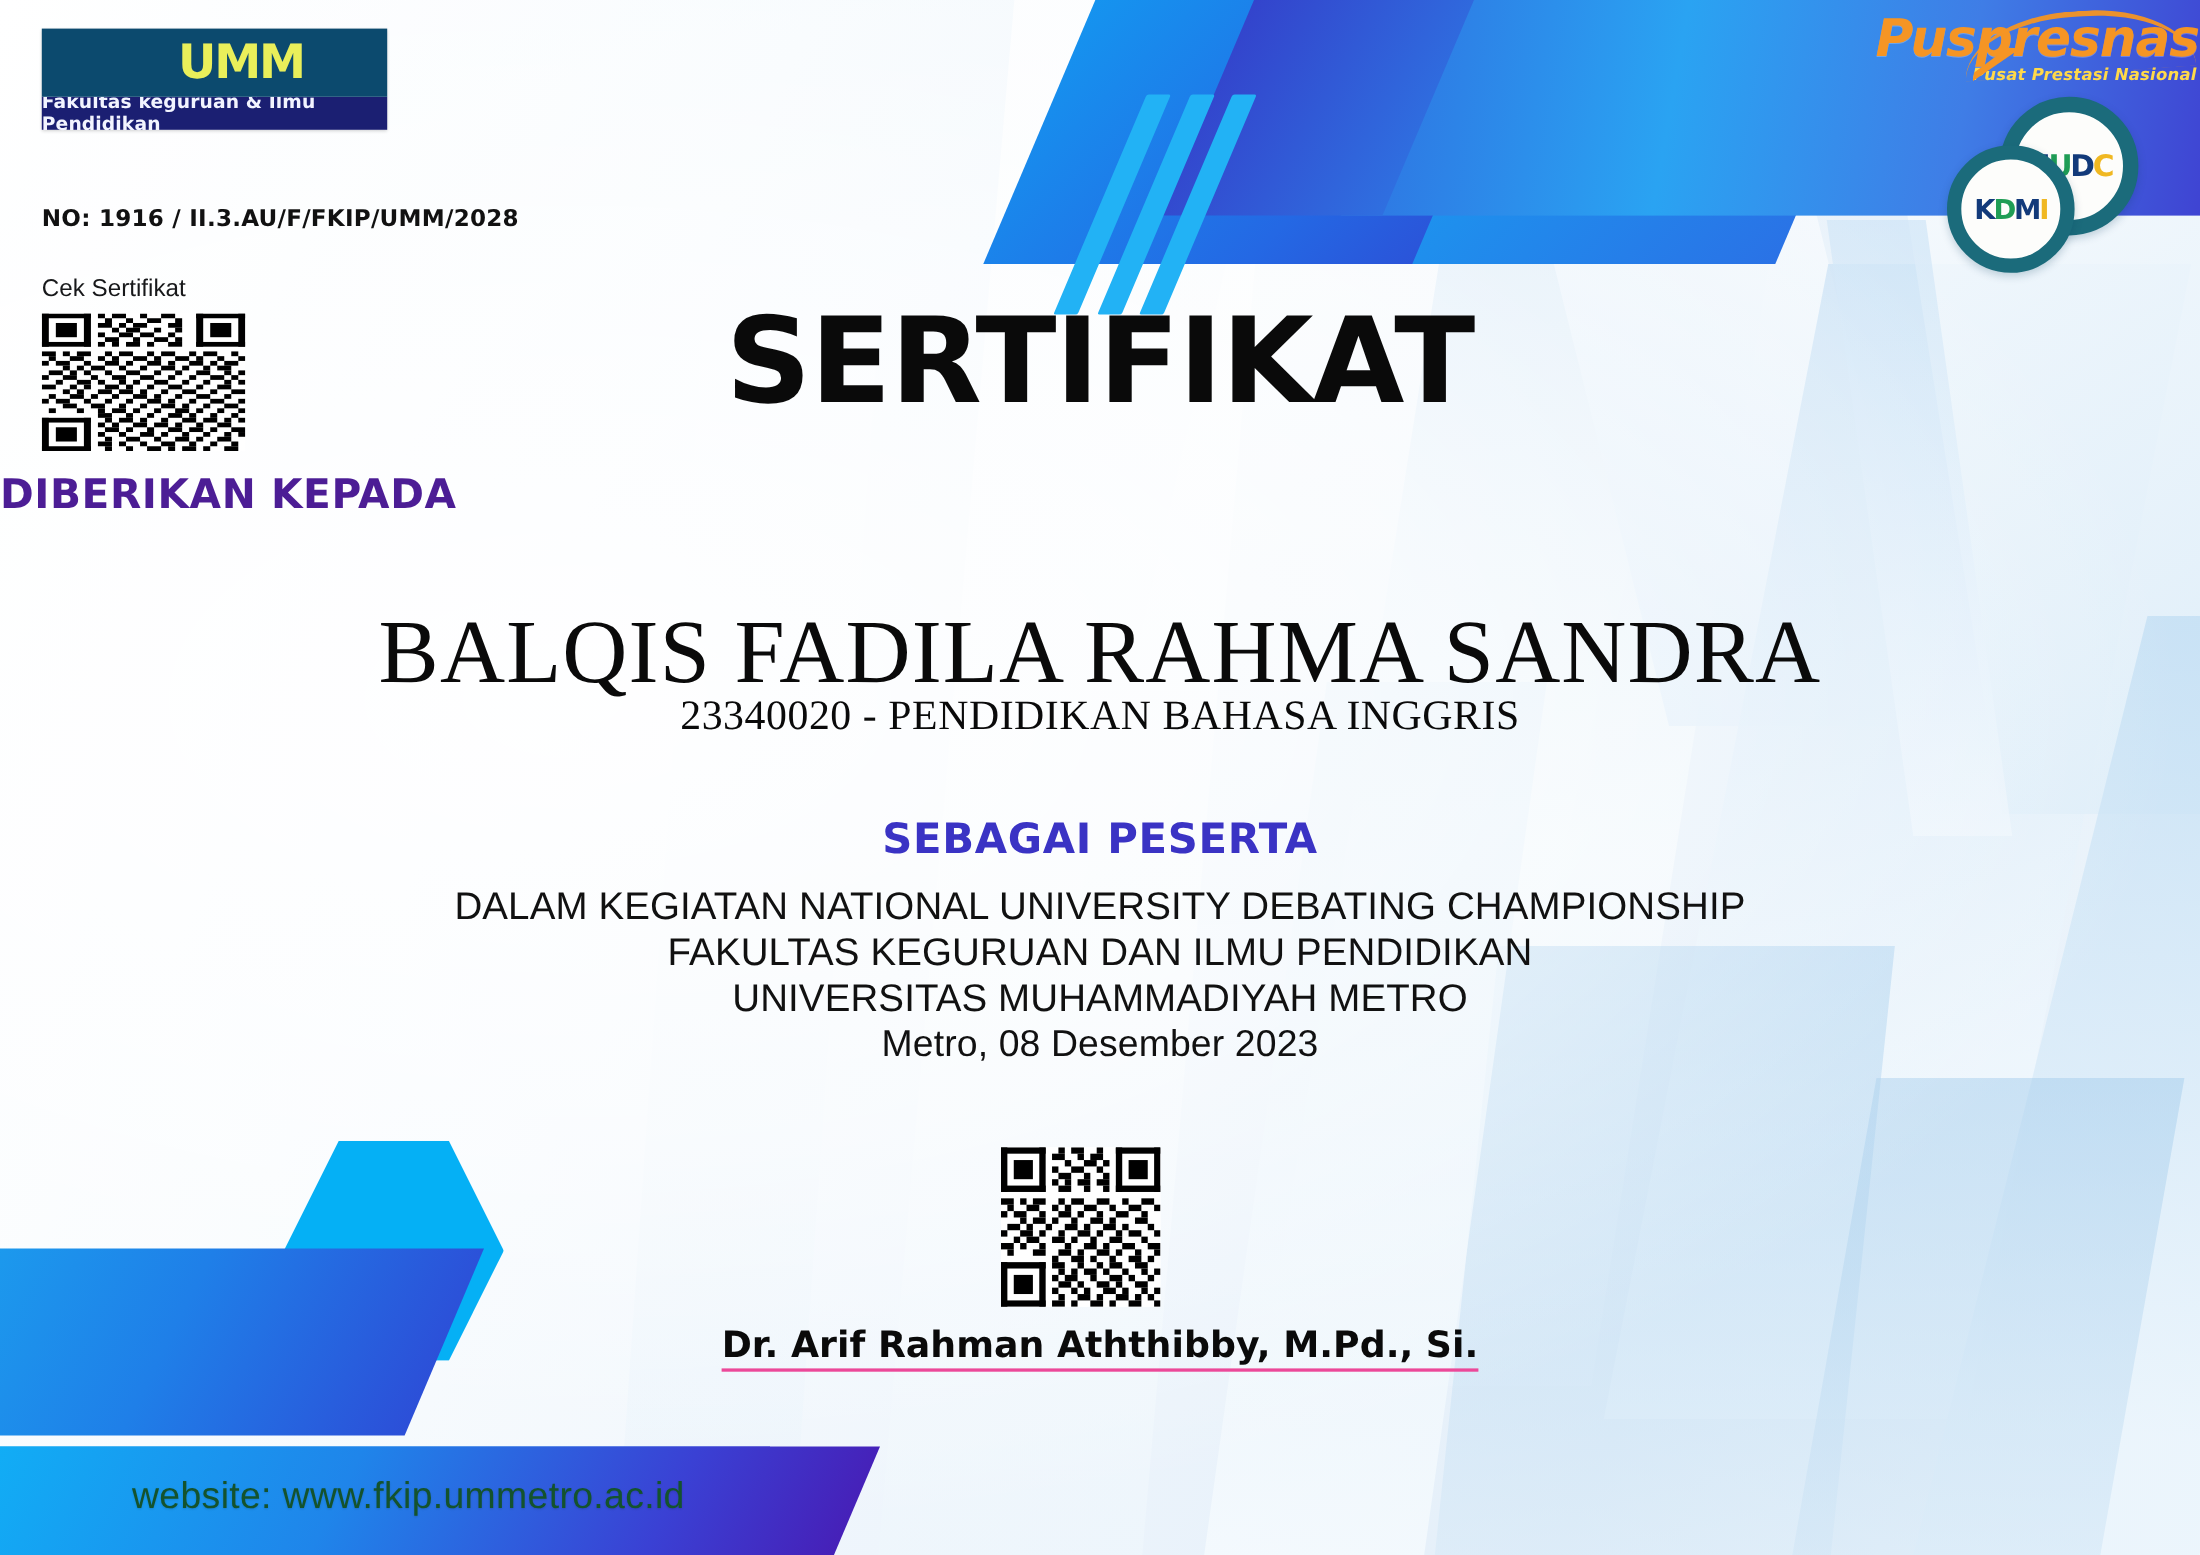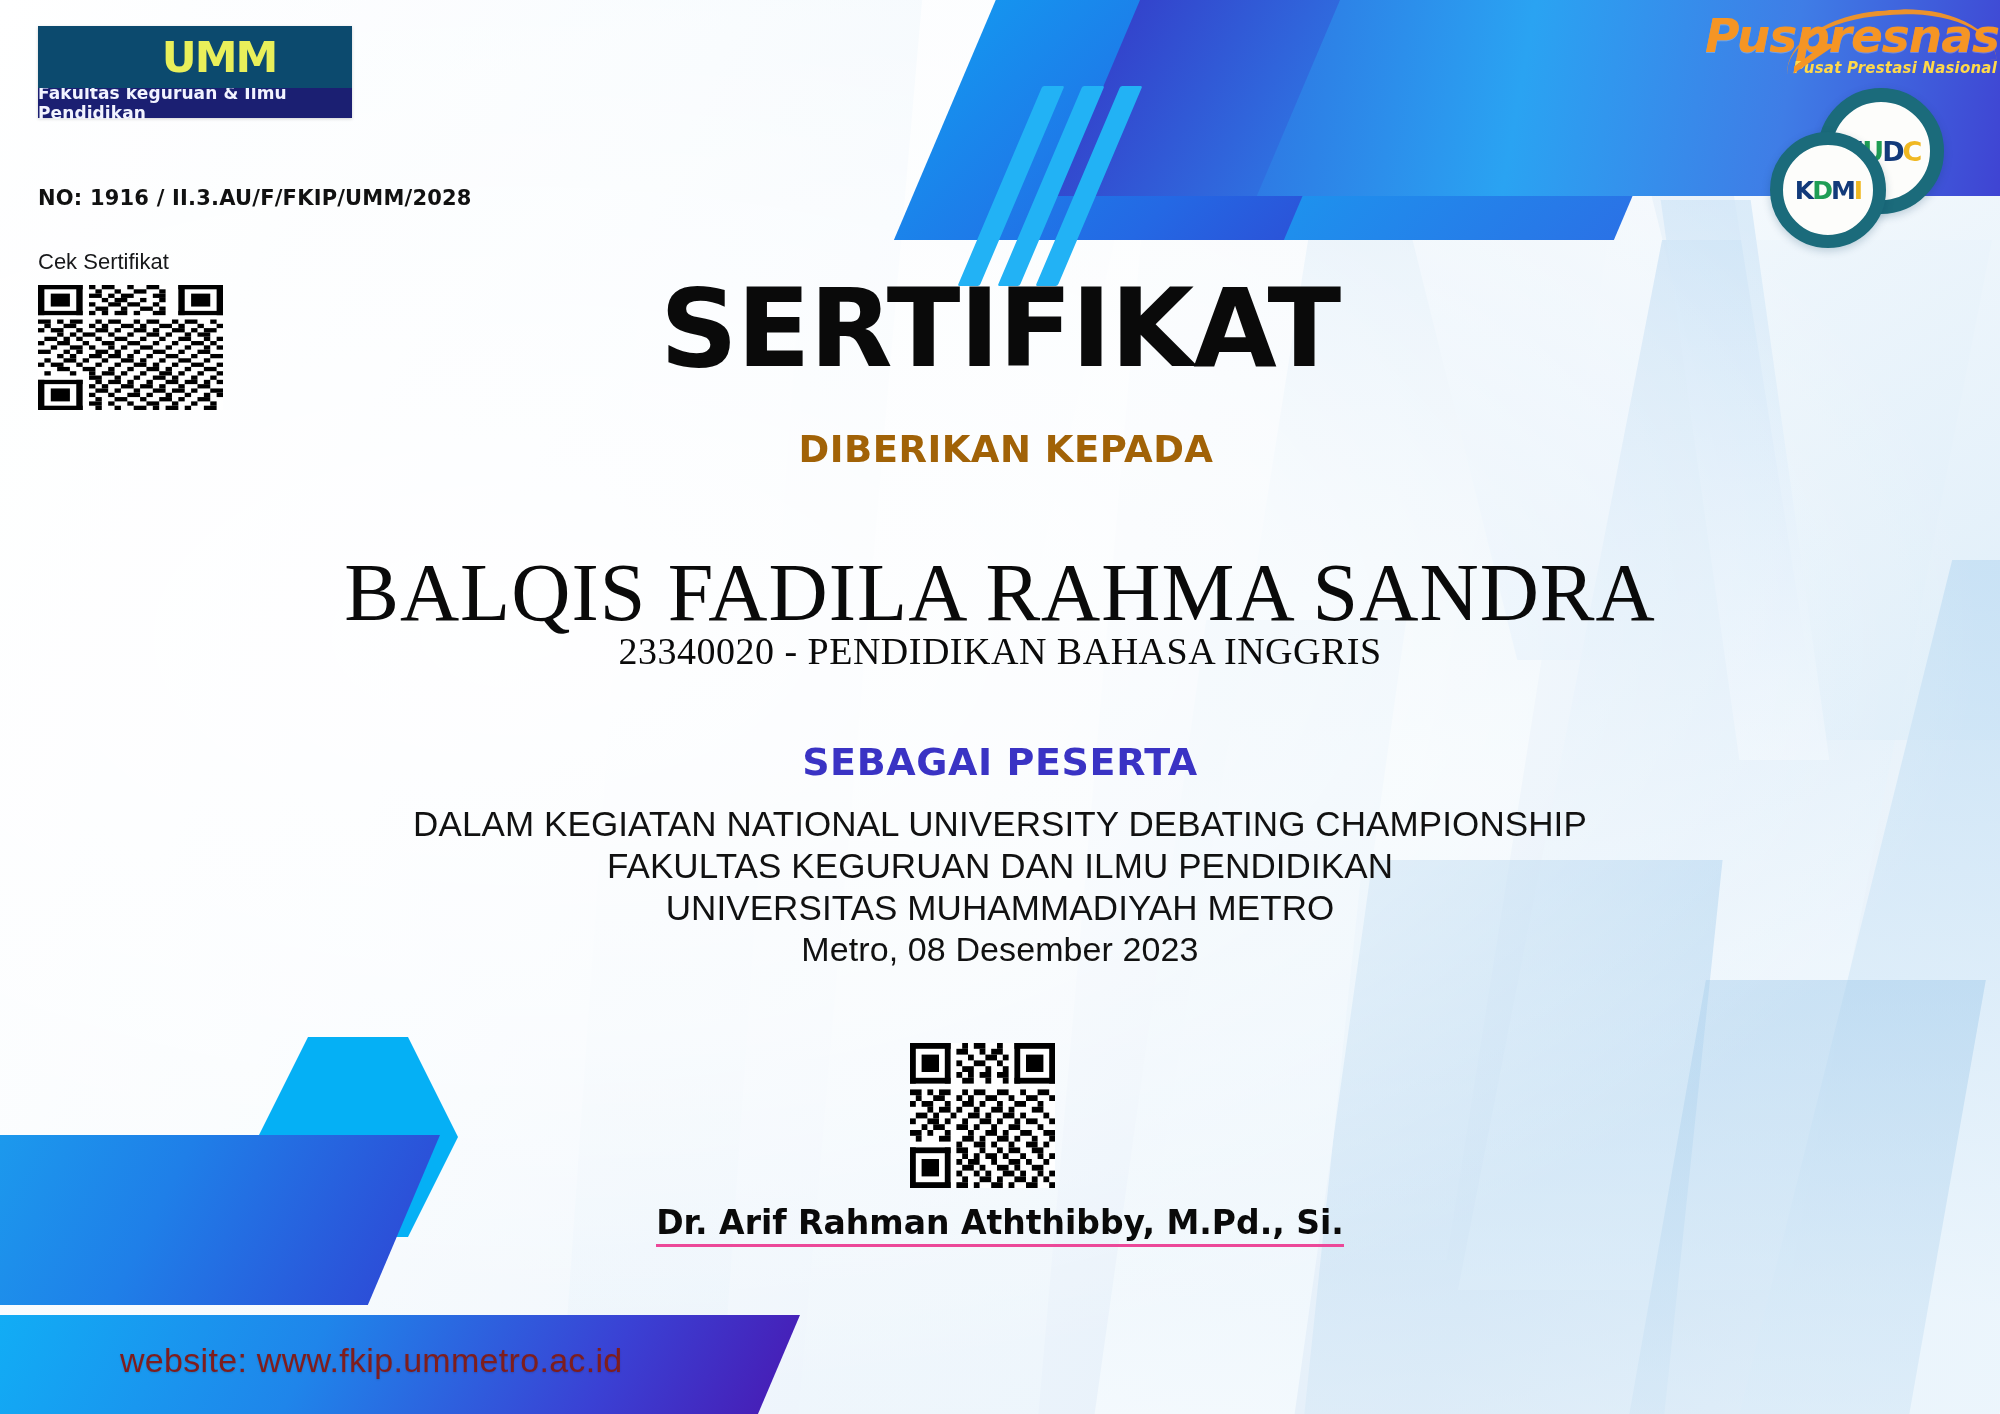--- a/index.html
+++ b/index.html
@@ -188,23 +188,23 @@
   .qr-left{left:38px;top:285px;width:185px;height:125px;}
   .qr-center{left:910px;top:1043px;width:145px;height:145px;}
 
   
   .title{
     position:absolute;left:0;right:0;top:275px;text-align:center;
     font-family:"DejaVu Sans",sans-serif;font-weight:bold;
     font-size:108px;line-height:1;color:#0a0a0a;letter-spacing:-1px;
   }
   .subtitle{
-    position:absolute;left:0;right:0;top:428px;text-align:center;
+    position:absolute;left:0;right:0;top:428px;
     font-family:"DejaVu Sans",sans-serif;font-weight:bold;
-    font-size:37px;color:#a16207;letter-spacing:.5px;padding-left:12px;
+    font-size:37px;color:#4c1d95;letter-spacing:.5px;
   }
   .recipient{
     position:absolute;left:0;right:0;top:510px;text-align:center;
     font-family:"Liberation Serif","DejaVu Serif",serif;
     font-size:82px;color:#0a0a0a;letter-spacing:1px;line-height:1.05;margin-top:40px;
   }
   .studyline{
     position:absolute;left:0;right:0;top:629px;text-align:center;
     font-family:"Liberation Serif","DejaVu Serif",serif;
     font-size:38px;color:#0a0a0a;letter-spacing:.5px;
@@ -251,21 +251,21 @@
     background:linear-gradient(95deg,#0fb4f7 0%,#1f85ea 45%,#3a41d4 80%,#4620b8 100%);
     transform:skewX(-23deg);transform-origin:top left;
   }
   .footer-band2{
     position:absolute;left:0;top:1315px;width:700px;height:110px;
     background:linear-gradient(95deg,#13a9f3 0%,#2878e7 70%,#3b3fd2 100%);
   }
   .footer-text{
     position:absolute;left:120px;top:1341px;
     font-family:"Liberation Sans",sans-serif;
-    font-size:34px;color:#7f1d1d;letter-spacing:.3px;
+    font-size:34px;color:#14532d;letter-spacing:.3px;
     text-shadow:0 1px 2px rgba(0,0,0,.15);
   }
 </style>
 </head>
 <body>
 
 <div id="cert">
 
   <div class="bg-base"></div>
   <div class="facet f1"></div>

